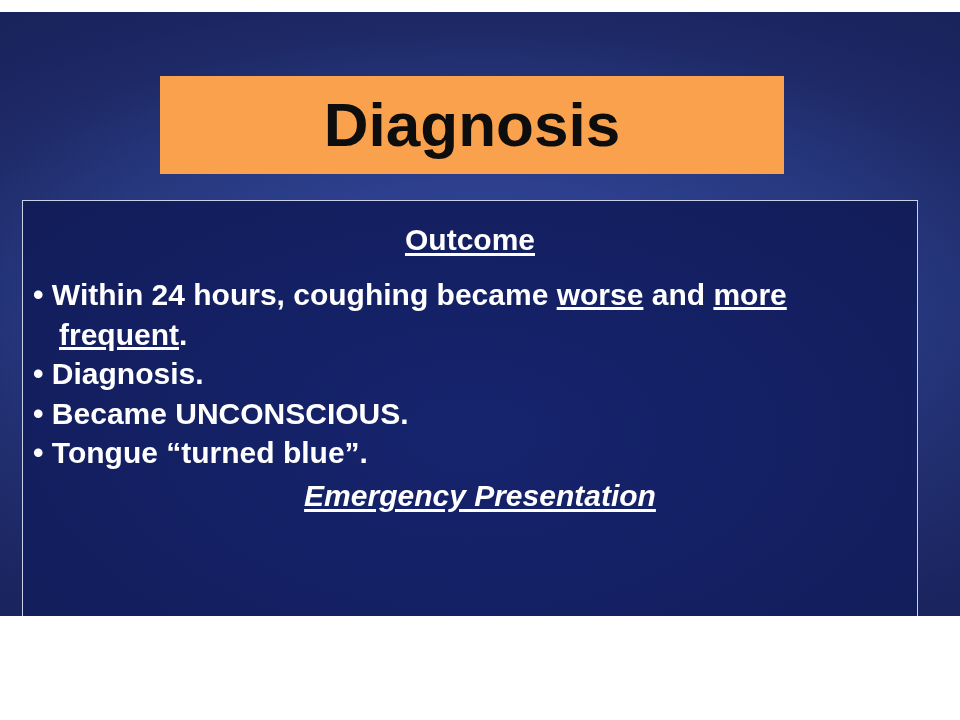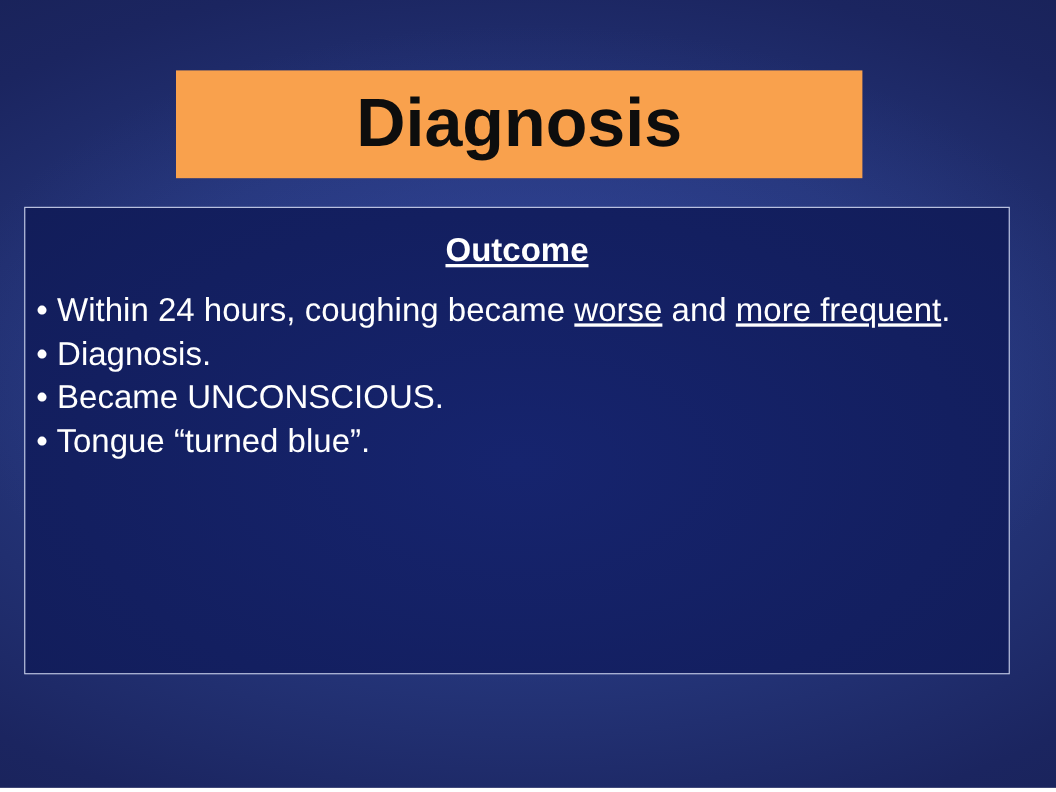--- a/index.html
+++ b/index.html
@@ -8,25 +8,26 @@
   }
   body {
     width: 960px;
     height: 720px;
     overflow: hidden;
     font-family: "Liberation Sans", sans-serif;
   }
   .slide {
     position: relative;
     width: 960px;
-    height: 716px;
+    height: 604px;
     background:
       radial-gradient(ellipse 120% 90% at 50% 52%, #2b3d92 0%, #243478 38%, #1b2560 62%, #151d4a 100%),
       linear-gradient(180deg, #1a2254 0%, #2a3a8a 50%, #1a2254 100%);
     overflow: hidden;
+    margin-top: 12px;
   }
   .slide::after {
     content: "";
     position: absolute;
     inset: 0;
     background: radial-gradient(ellipse 80% 60% at 50% 45%, rgba(70,95,190,0.35) 0%, rgba(40,55,140,0.0) 70%);
     pointer-events: none;
   }
 
   .title-box {
@@ -76,21 +77,21 @@
   }
 
   .bullets {
     margin: 0;
     padding: 14px 0 0 0;
     list-style: none;
     color: #ffffff;
   }
   .bullet {
     font-size: 30px;
-    font-weight: normal;
+    font-weight: bold;
     line-height: 1.32;
     padding-left: 36px;
     text-indent: -26px;
     margin: 0 0 0 0;
     white-space: normal;
   }
   .bullet .dot {
     font-size: 30px;
   }
   .u {
@@ -144,15 +145,18 @@
         <span>Became UNCONSCIOUS.</span>
       </li>
 
       <li class="bullet">
         <span class="dot">•</span>
         <span>Tongue “turned blue”.</span>
       </li>
 
     </ul>
 
+    <div class="closing">
+      <span>Emergency Presentation</span>
+    </div>
 
   </div>
 </div>
 
 </body></html>

